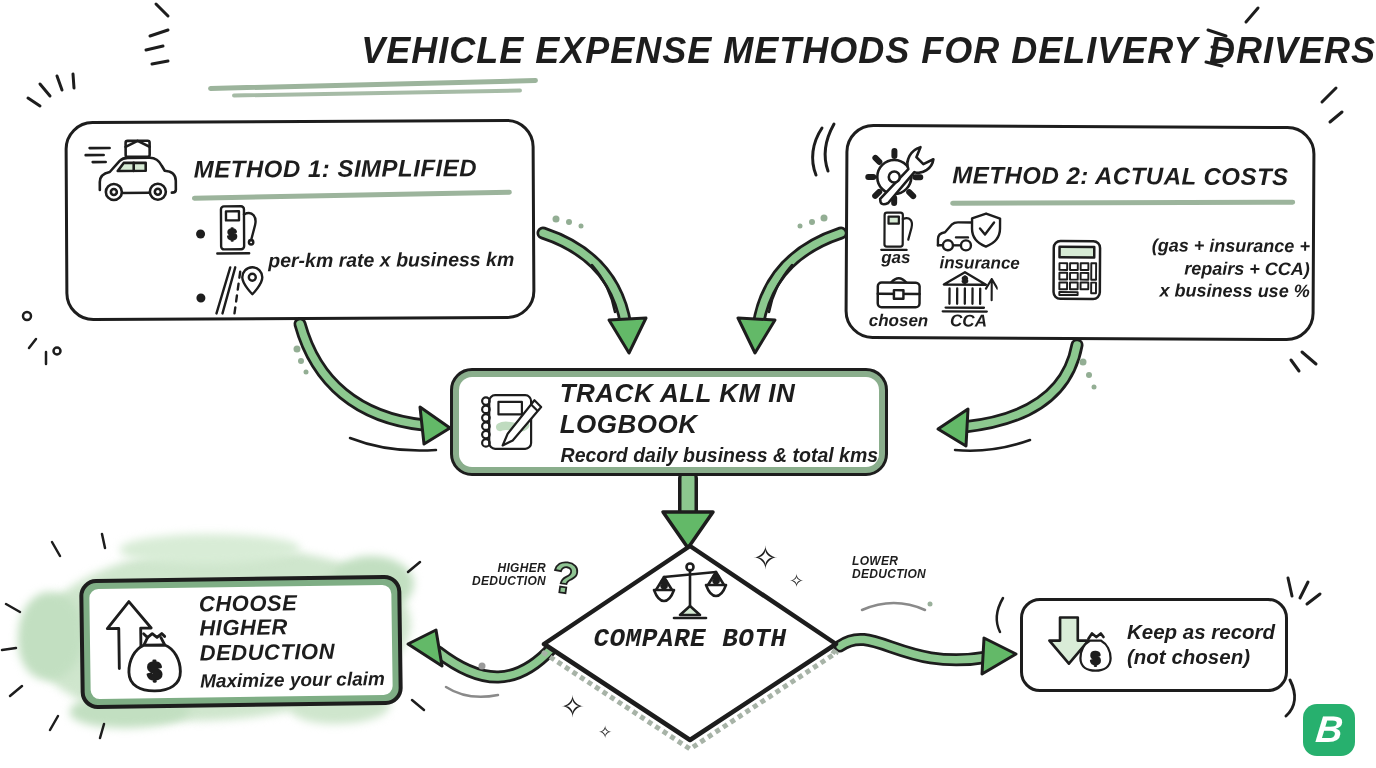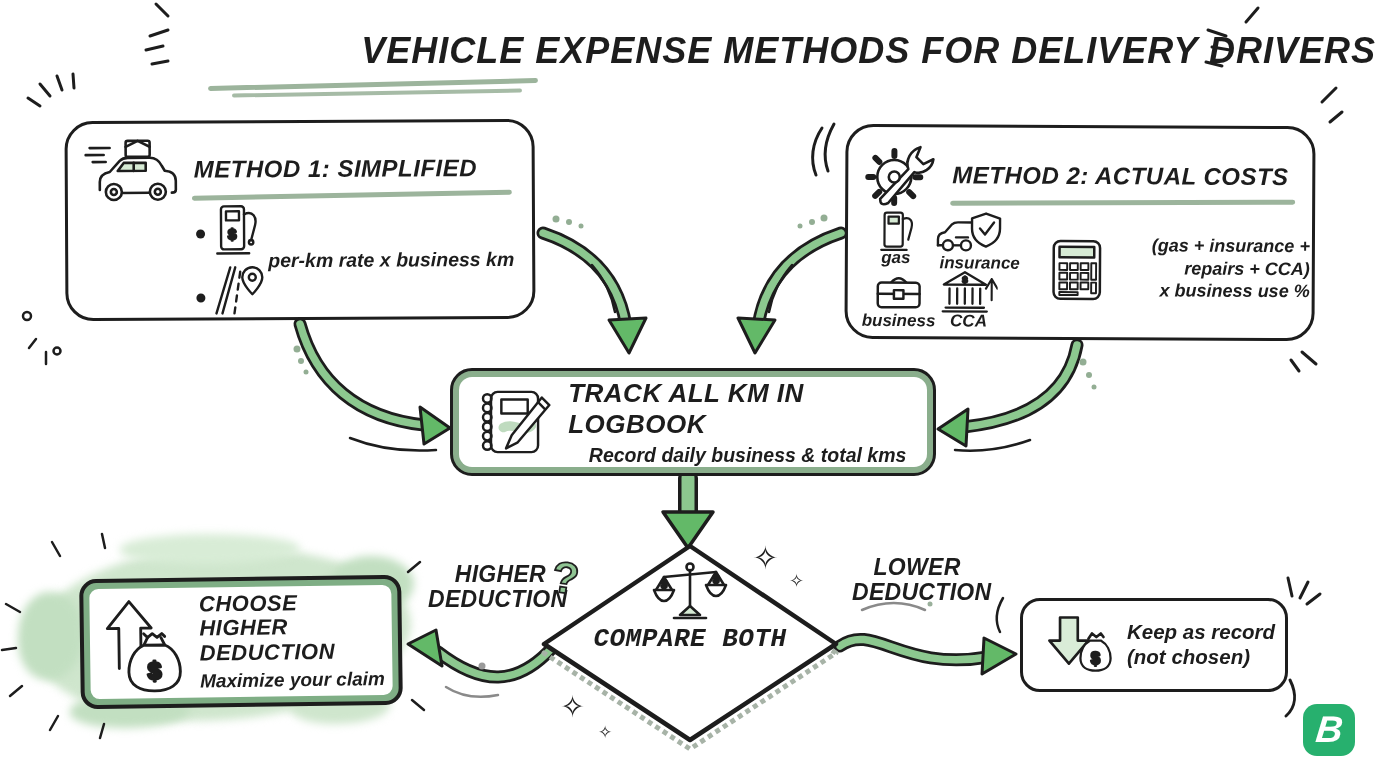--- a/index.html
+++ b/index.html
@@ -21,21 +21,21 @@
   .chooseframe .inner{background:#ffffff;border-radius:9px;width:100%;height:100%;box-sizing:border-box;
                       display:flex;align-items:center;}
   .keepbox{border:3.5px solid #1d1d1d;border-radius:20px;background:#fff;box-sizing:border-box;
            display:flex;align-items:center;}
   
   .dot{width:9px;height:9px;border-radius:50%;background:#1d1d1d;}
   .blob{position:absolute;filter:blur(4px);border-radius:48% 52% 55% 45%/52% 48% 55% 45%;}
   .sparkle{position:absolute;font-family:"DejaVu Sans",sans-serif;color:#1d1d1d;line-height:1;}
   .qmark{font-family:"Liberation Sans",sans-serif;font-weight:bold;font-size:44px;color:#8fc493;
          -webkit-text-stroke:1.8px #1f1f1f;transform:rotate(8deg);line-height:1;}
-  .label2{font-weight:bold;font-style:italic;font-size:23px;line-height:1.08;letter-spacing:.3px;}
+  .label2{font-weight:bold;font-style:italic;font-size:12px;line-height:1.08;letter-spacing:.3px;}
   .logo{display:flex;align-items:center;justify-content:center;border-radius:14px;background:#27b06e;
         color:#ffffff;font-weight:bold;font-style:italic;font-size:37px;}
   svg{display:block;}
   svg text{font-family:"Liberation Sans",sans-serif;font-weight:bold;}
 </style>
 </head>
 <body>
 
 <div id="canvas">
 
@@ -268,21 +268,21 @@
     <div class="abs hand" style="left:72px;top:126px;width:100px;text-align:right;font-size:17px;">insurance</div>
 
     <svg class="abs" style="left:26px;top:146px;" width="50" height="38" viewBox="0 0 52 40">
       <g stroke="#1d1d1d" stroke-width="2.6" fill="none" stroke-linecap="round" stroke-linejoin="round">
         <path d="M18 10 Q26 1 34 10"></path>
         <rect x="4" y="10" width="44" height="26" rx="4" fill="#ffffff"></rect>
         <line x1="4" y1="22" x2="48" y2="22"></line>
         <rect x="21" y="18" width="10" height="9" fill="#ffffff"></rect>
       </g>
     </svg>
-    <div class="abs hand" style="left:8px;top:184px;width:86px;text-align:center;font-size:17px;">business</div>
+    <div class="abs hand" style="left:8px;top:184px;width:86px;text-align:center;font-size:17px;">chosen</div>
 
     <svg class="abs" style="left:92px;top:140px;" width="58" height="46" viewBox="0 0 60 48">
       <g stroke="#1d1d1d" stroke-width="2.4" fill="none" stroke-linecap="round" stroke-linejoin="round">
         <path d="M48 22 L54 12 L60 22 M54 12 V34" stroke-width="2.2"></path>
         <path d="M4 18 L26 5 L48 18 Z" fill="#ffffff"></path>
         <text x="26" y="16" font-size="9" fill="#1d1d1d" text-anchor="middle">$</text>
         <line x1="10" y1="22" x2="10" y2="38"></line>
           <line x1="18" y1="22" x2="18" y2="38"></line>
         <line x1="26" y1="22" x2="26" y2="38"></line>
           <line x1="34" y1="22" x2="34" y2="38"></line>
@@ -313,21 +313,21 @@
         </g>
       </g>
     </svg>
     <div class="abs hand" style="left:258px;top:106px;width:204px;text-align:right;font-size:18px;line-height:1.25;">
       <div>(gas + insurance +</div>
       <div>repairs + CCA)</div>
       <div>x business use %</div>
     </div>
   </div>
 
-  <div class="abs greenframe" style="left:450px;top:368px;width:486px;height:108px;">
+  <div class="abs greenframe" style="left:450px;top:368px;width:438px;height:108px;">
     <div class="inner">
       <svg style="margin-left:16px;" width="82" height="76" viewBox="0 0 82 76">
         <g stroke="#1d1d1d" stroke-width="2.6" fill="none" stroke-linecap="round" stroke-linejoin="round">
           <rect x="17" y="6" width="50" height="64" rx="7" fill="#ffffff"></rect>
           <path d="M30 44 C40 38 52 50 60 42" stroke="#a9cfa9" stroke-width="10" opacity=".75"></path>
           <circle cx="13" cy="13" r="4.5"></circle>
             <circle cx="13" cy="23" r="4.5"></circle>
             <circle cx="13" cy="33" r="4.5"></circle>
           <circle cx="13" cy="43" r="4.5"></circle>
             <circle cx="13" cy="53" r="4.5"></circle>
@@ -366,21 +366,21 @@
   <span class="sparkle" style="left:752px;top:542px;font-size:32px;">✧</span>
   <span class="sparkle" style="left:789px;top:572px;font-size:18px;">✧</span>
   <span class="sparkle" style="left:560px;top:692px;font-size:30px;">✧</span>
   <span class="sparkle" style="left:598px;top:724px;font-size:17px;">✧</span>
 
   <div class="abs label2" style="left:428px;top:562px;width:118px;text-align:right;">
     <div>HIGHER</div>
     <div>DEDUCTION</div>
   </div>
   <div class="abs qmark" style="left:552px;top:556px;">?</div>
-  <div class="abs label2" style="left:852px;top:555px;width:130px;text-align:center;">
+  <div class="abs label2" style="left:852px;top:555px;width:130px;">
     <div>LOWER</div>
     <div>DEDUCTION</div>
   </div>
 
   <div class="abs chooseframe" style="left:80px;top:577px;width:322px;height:130px;transform:rotate(-.8deg);">
     <div class="inner">
       <svg style="margin-left:8px;" width="92" height="104" viewBox="0 0 96 108">
         <g stroke="#1d1d1d" stroke-width="3" fill="none" stroke-linecap="round" stroke-linejoin="round">
           <path d="M22 80 V38 H10 L33 10 L56 38 H45 V60" fill="#ffffff"></path>
           <path d="M52 48 L48 56 M66 48 L70 56"></path>

